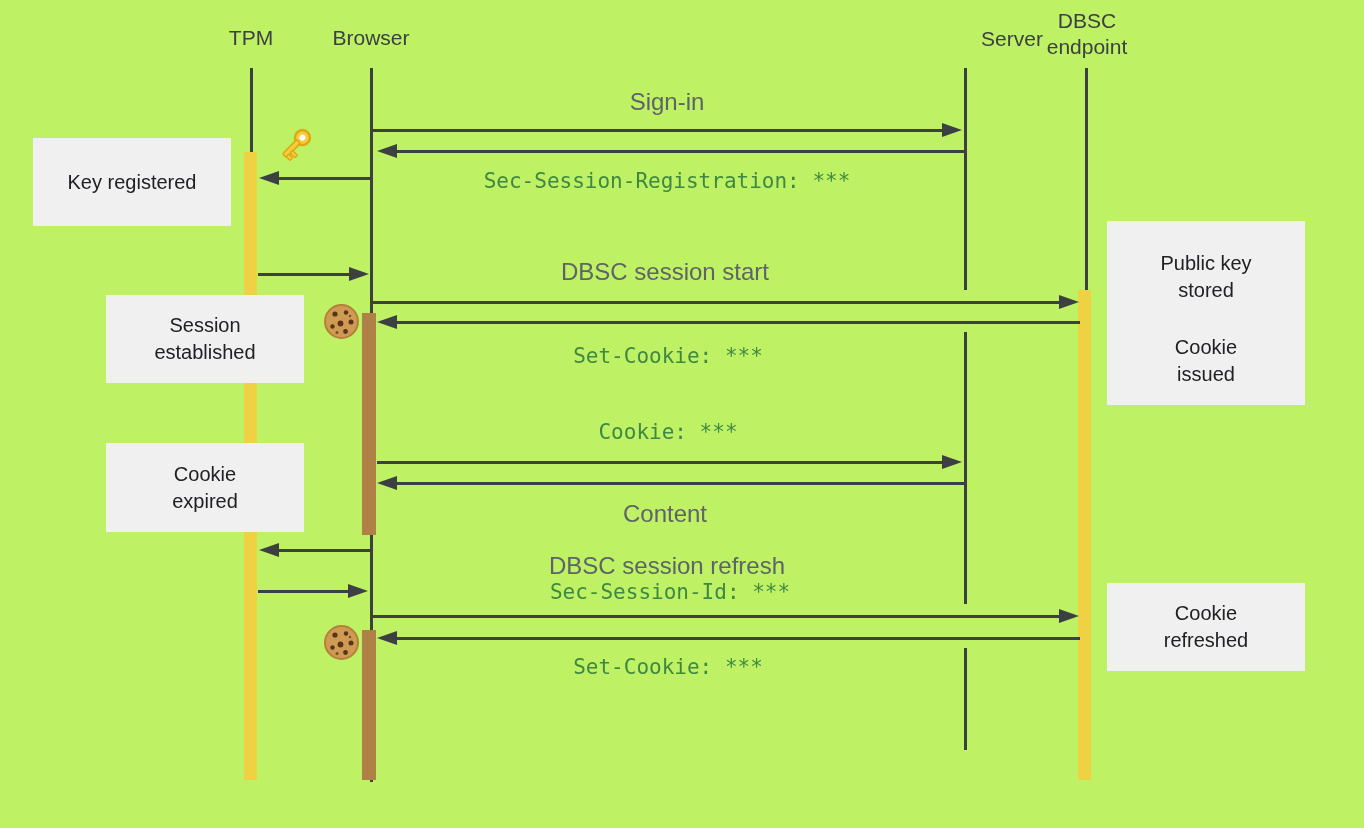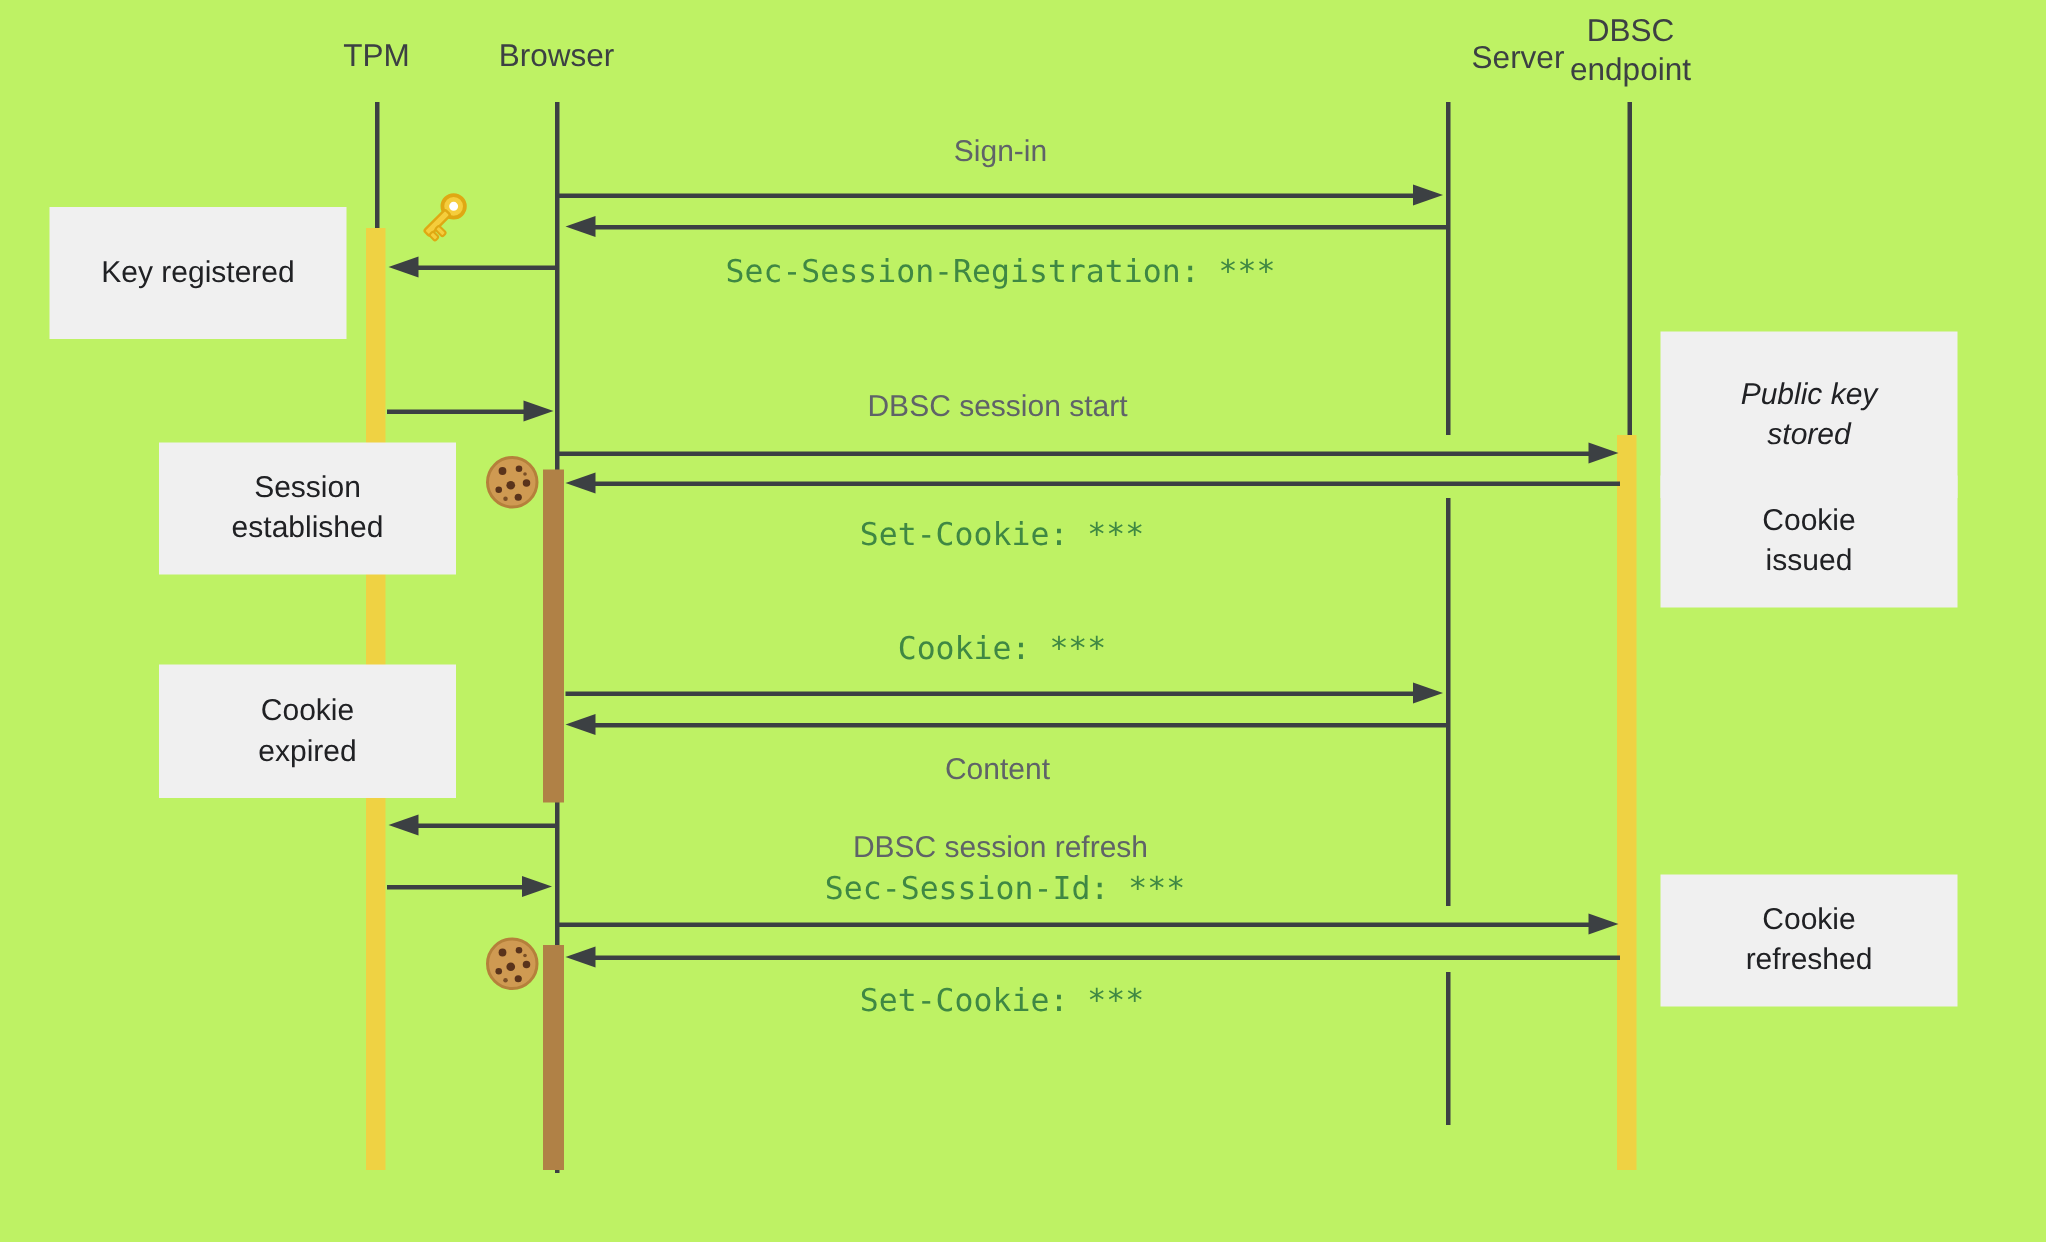--- a/index.html
+++ b/index.html
@@ -29,21 +29,21 @@
   .arrow .shaft{position:absolute;top:6.5px;left:0;right:0;height:3px;background:#3c4043;}
   .arrow .head{position:absolute;top:1px;width:0;height:0;
     border-top:7px solid transparent;border-bottom:7px solid transparent;}
   .arrow .head.right{right:0;border-left:20px solid #3c4043;}
   .arrow .head.left{left:0;border-right:20px solid #3c4043;}
   .arrow.dir-right .shaft{right:12px;}
   .arrow.dir-left .shaft{left:12px;}
   
   .msg{
     position:absolute;transform:translate(-50%,-50%);white-space:nowrap;z-index:4;
-    font-size:20px;color:#5f6368;
+    font-size:24px;color:#5f6368;
   }
   .msg.mono{
     font-family:"DejaVu Sans Mono", monospace;font-size:21px;color:#3f8843;
   }
   
   .icon{position:absolute;z-index:5;}
 </style>
 </head>
 <body>
 
@@ -65,21 +65,21 @@
   <div class="bar yellow" style="left:244px;top:152px;height:628px;"></div>
   <div class="bar brown" style="left:362px;top:313px;height:222px;"></div>
   <div class="bar brown" style="left:362px;top:630px;height:150px;"></div>
   <div class="bar yellow" style="left:1078px;top:290px;height:490px;"></div>
 
   <div class="note" style="left:33px;top:138px;width:198px;height:88px;">Key registered</div>
   <div class="note" style="left:106px;top:295px;width:198px;height:88px;">Session
 established</div>
   <div class="note" style="left:106px;top:443px;width:198px;height:89px;">Cookie
 expired</div>
-  <div class="note" style="left:1107px;top:221px;width:198px;height:111px;font-style:italic;">Public key
+  <div class="note" style="left:1107px;top:221px;width:198px;height:111px;">Public key
 stored</div>
   <div class="note" style="left:1107px;top:317px;width:198px;height:88px;">Cookie
 issued</div>
   <div class="note" style="left:1107px;top:583px;width:198px;height:88px;">Cookie
 refreshed</div>
 
   <div class="arrow dir-right" style="left:372px;top:122px;width:590px;">
     <span class="shaft"></span>
       <span class="head right"></span>
   </div>

